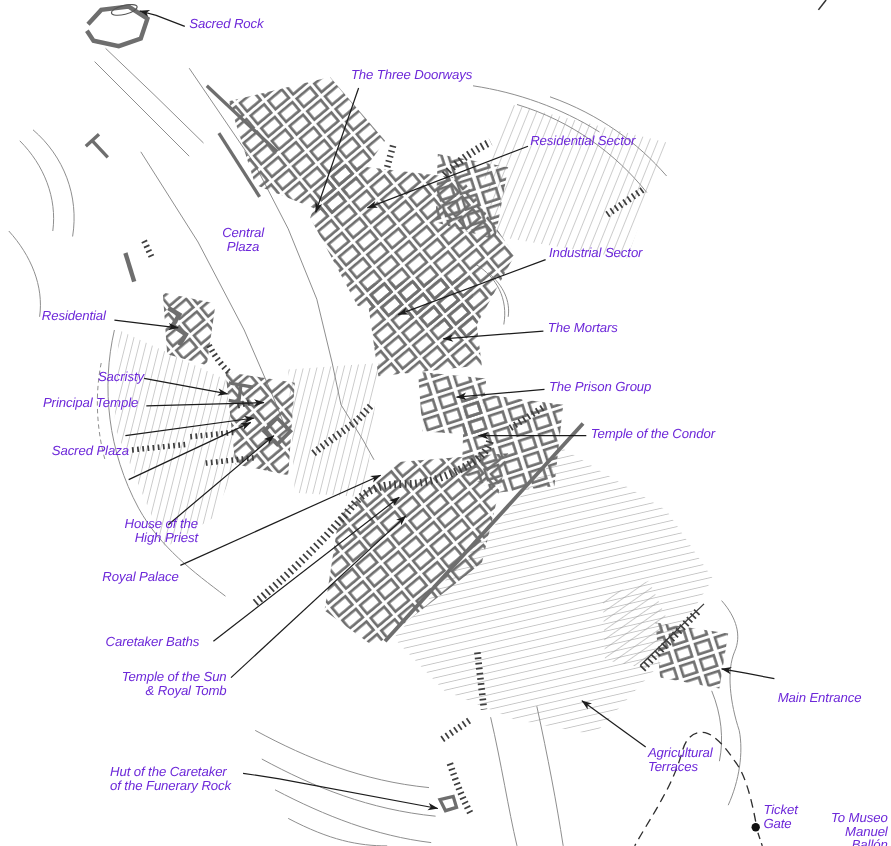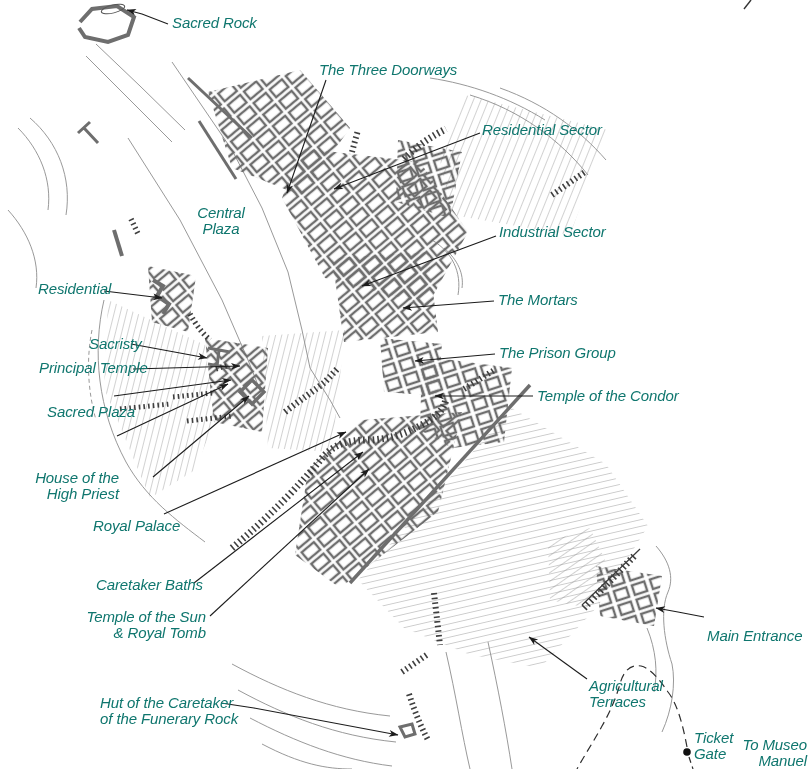--- a/index.html
+++ b/index.html
@@ -2,22 +2,22 @@
 <html><head>
 <meta charset="utf-8">
 <style>
   html,body{margin:0;padding:0;background:#fff;}
   .stage{
     position:relative;width:810px;height:769px;background:#ffffff;
     overflow:hidden;font-family:"Liberation Sans",sans-serif;
   }
   .stage svg{position:absolute;left:0;top:0;}
   .lbl{
-    position:absolute;font-style:italic;font-size:15px;line-height:1.06;
-    color:#0f766e;white-space:pre-line;letter-spacing:-0.1px;z-index:5;
+    position:absolute;font-style:italic;font-size:12px;line-height:1.06;
+    color:#6d28d9;white-space:pre-line;letter-spacing:-0.1px;z-index:5;
   }
   .lbl.r{text-align:right;}
   .lbl.c{text-align:center;}
 </style>
 </head>
 <body>
 
 <div class="stage">
 
   <svg width="810" height="769" viewBox="0 0 810 769">
@@ -162,21 +162,21 @@
   <div class="lbl" style="left:499px;top:224px;">Industrial Sector</div>
   <div class="lbl" style="left:498px;top:292px;">The Mortars</div>
   <div class="lbl" style="left:499px;top:345px;">The Prison Group</div>
   <div class="lbl" style="left:537px;top:388px;">Temple of the Condor</div>
   <div class="lbl c" style="left:189px;top:205px;width:64px;">Central
 Plaza</div>
   <div class="lbl" style="left:38px;top:281px;">Residential</div>
   <div class="lbl" style="left:89px;top:336px;">Sacristy</div>
   <div class="lbl" style="left:39px;top:360px;">Principal Temple</div>
   <div class="lbl" style="left:47px;top:404px;">Sacred Plaza</div>
-  <div class="lbl r" style="right:691px;top:470px;">House of the
+  <div class="lbl r" style="right:630px;top:470px;">House of the
 High Priest</div>
   <div class="lbl" style="left:93px;top:518px;">Royal Palace</div>
   <div class="lbl" style="left:96px;top:577px;">Caretaker Baths</div>
   <div class="lbl r" style="right:604px;top:609px;">Temple of the Sun
 &amp; Royal Tomb</div>
   <div class="lbl" style="left:100px;top:695px;">Hut of the Caretaker
 of the Funerary Rock</div>
   <div class="lbl" style="left:589px;top:678px;">Agricultural
 Terraces</div>
   <div class="lbl" style="left:707px;top:628px;">Main Entrance</div>

